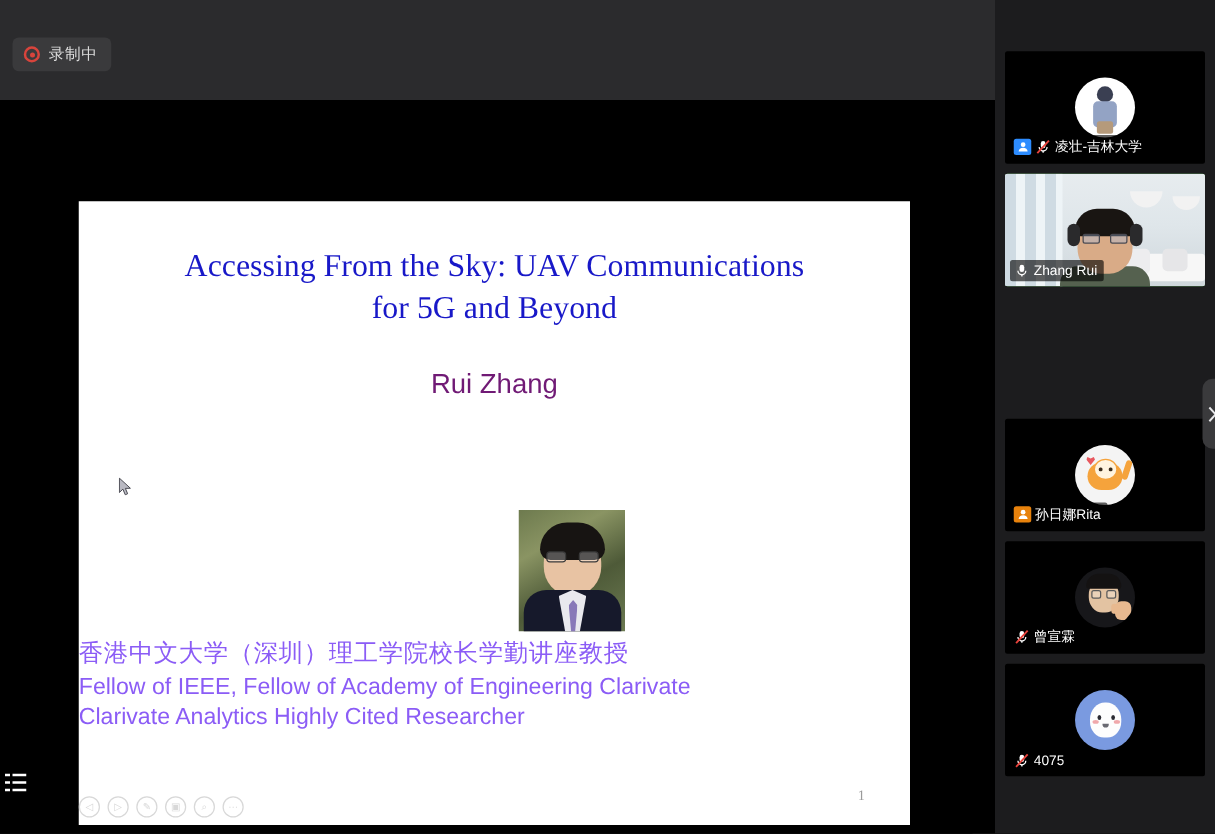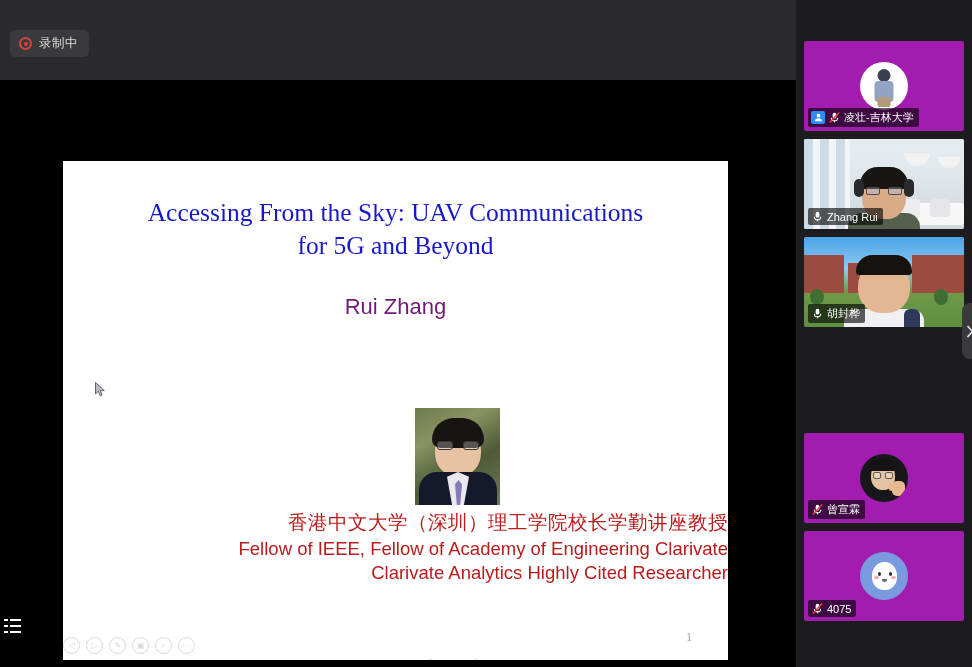--- a/index.html
+++ b/index.html
@@ -45,39 +45,39 @@
   .portrait .glasses i{position:absolute;top:0;width:16px;height:9px;border:1.3px solid #3a3a3a;
                        border-radius:3px;box-sizing:border-box;background:rgba(255,255,255,.28);}
   .portrait .glasses i.l{left:0;} .portrait .glasses i.r{right:0;}
   .portrait .body{position:absolute;left:4px;top:64px;width:78px;height:36px;background:#16192b;
                   border-radius:18px 18px 0 0;}
   .portrait .shirt{position:absolute;left:32px;top:64px;width:22px;height:34px;background:#e9e9ee;
                    clip-path:polygon(50% 0,100% 14%,76% 100%,24% 100%,0 14%);}
   .portrait .tie{position:absolute;left:40px;top:72px;width:7px;height:26px;background:#8878b8;
                  clip-path:polygon(50% 0,100% 16%,72% 100%,28% 100%,0 16%);}
 
-  .affil{position:absolute;left:0;right:0;top:348px;text-align:right;color:#b91c1c;}
+  .affil{position:absolute;left:0;right:0;top:348px;text-align:left;color:#8b5cf6;}
   .affil .l1{font-size:19.5px;letter-spacing:.5px;}
   .affil .l2,.affil .l3,.affil .l4{font-size:18.5px;margin-top:2px;}
   .series{position:absolute;left:0;right:0;top:496px;text-align:center;font-size:17px;color:#111;}
   .page-no{position:absolute;right:36px;bottom:17px;font-size:11.5px;color:#9a9a9a;
            font-family:"Liberation Serif",serif;}
 
   
   .pdf-tools{position:absolute;left:63px;top:557px;display:flex;gap:6px;}
   .pdf-tools .tb{width:17px;height:17px;border-radius:50%;border:1.3px solid #d8d8d8;
                  box-sizing:border-box;display:flex;align-items:center;justify-content:center;
                  color:#d8d8d8;font-size:8px;line-height:1;background:rgba(255,255,255,.04);}
 
   
   .cursor{position:absolute;left:95px;top:302px;width:11px;height:15px;}
 
   
   .strip{position:absolute;left:796px;top:0;width:176px;height:667px;background:#1c1c1e;}
-  .tile{position:absolute;left:8px;width:160px;height:90px;background:#a21caf;overflow:hidden;border-radius:2px;}
+  .tile{position:absolute;left:8px;width:160px;height:90px;background:#000000;overflow:hidden;border-radius:2px;}
   .tile.active{outline:2px solid #5fba5f;outline-offset:-2px;}
   .avatar{position:absolute;left:50%;top:50%;transform:translate(-50%,-50%);
           width:48px;height:48px;border-radius:50%;overflow:hidden;}
   .namebar{position:absolute;left:4px;bottom:4px;display:flex;align-items:center;gap:3px;
            background:rgba(0,0,0,.62);border-radius:2px;padding:2px 5px 2px 3px;max-width:150px;}
   .namebar .nm{color:#fff;font-size:11px;white-space:nowrap;overflow:hidden;text-overflow:ellipsis;}
   .badge{width:14px;height:13px;border-radius:2px;display:flex;align-items:center;justify-content:center;flex:0 0 auto;}
   .badge.host{background:#2d8cff;} .badge.cohost{background:#e8820c;}
   .mic{width:13px;height:13px;flex:0 0 auto;}
 
@@ -273,43 +273,40 @@
       <div class="namebar">
         <svg class="mic" viewBox="0 0 14 14">
           <rect x="5" y="2" width="4" height="6.2" rx="2" fill="#fff"></rect>
           <path d="M3.6 7.2a3.4 3.4 0 0 0 6.8 0" stroke="#fff" stroke-width="1.1" fill="none"></path>
           <line x1="7" y1="10.2" x2="7" y2="12" stroke="#fff" stroke-width="1.1"></line>
         </svg>
         <span class="nm">Zhang Rui</span>
       </div>
     </div>
 
-    <div class="tile" style="top:237px">
-      <div class="bg-campus">
-        <span class="bldg b1"></span>
-          <span class="bldg b2"></span>
-          <span class="bldg b3"></span>
-        <span class="tree" style="left:6px"></span>
-          <span class="tree" style="left:130px"></span>
-      </div>
-      <div class="person-b">
-        <span class="bd"></span>
-          <span class="h"></span>
-          <span class="hr"></span>
-      </div>
-      <div class="namebar">
-        <svg class="mic" viewBox="0 0 14 14">
-          <rect x="5" y="2" width="4" height="6.2" rx="2" fill="#fff"></rect>
-          <path d="M3.6 7.2a3.4 3.4 0 0 0 6.8 0" stroke="#fff" stroke-width="1.1" fill="none"></path>
-          <line x1="7" y1="10.2" x2="7" y2="12" stroke="#fff" stroke-width="1.1"></line>
-        </svg>
-        <span class="nm">胡封桦</span>
-      </div>
-    </div>
-
+
+    <div class="tile" style="top:335px">
+      <div class="avatar av-cat">
+        <span class="ct"></span>
+          <span class="cb"></span>
+          <span class="cf"></span>
+        <span class="ce l"></span>
+          <span class="ce r"></span>
+          <span class="heart"></span>
+      </div>
+      <div class="namebar">
+        <span class="badge cohost">
+          <svg width="9" height="9" viewBox="0 0 10 10">
+              <circle cx="5" cy="3" r="2.1" fill="#fff"></circle>
+              <path d="M1 9.2c0-2.2 1.8-3.4 4-3.4s4 1.2 4 3.4z" fill="#fff"></path>
+            </svg>
+        </span>
+        <span class="nm">孙日娜Rita</span>
+      </div>
+    </div>
 
     <div class="tile" style="top:433px">
       <div class="avatar av-memoji">
         <span class="mh"></span>
           <span class="mhr"></span>
         <span class="mg">
             <i class="l"></i>
             <i class="r"></i>
           </span>
         <span class="thumb"></span>

